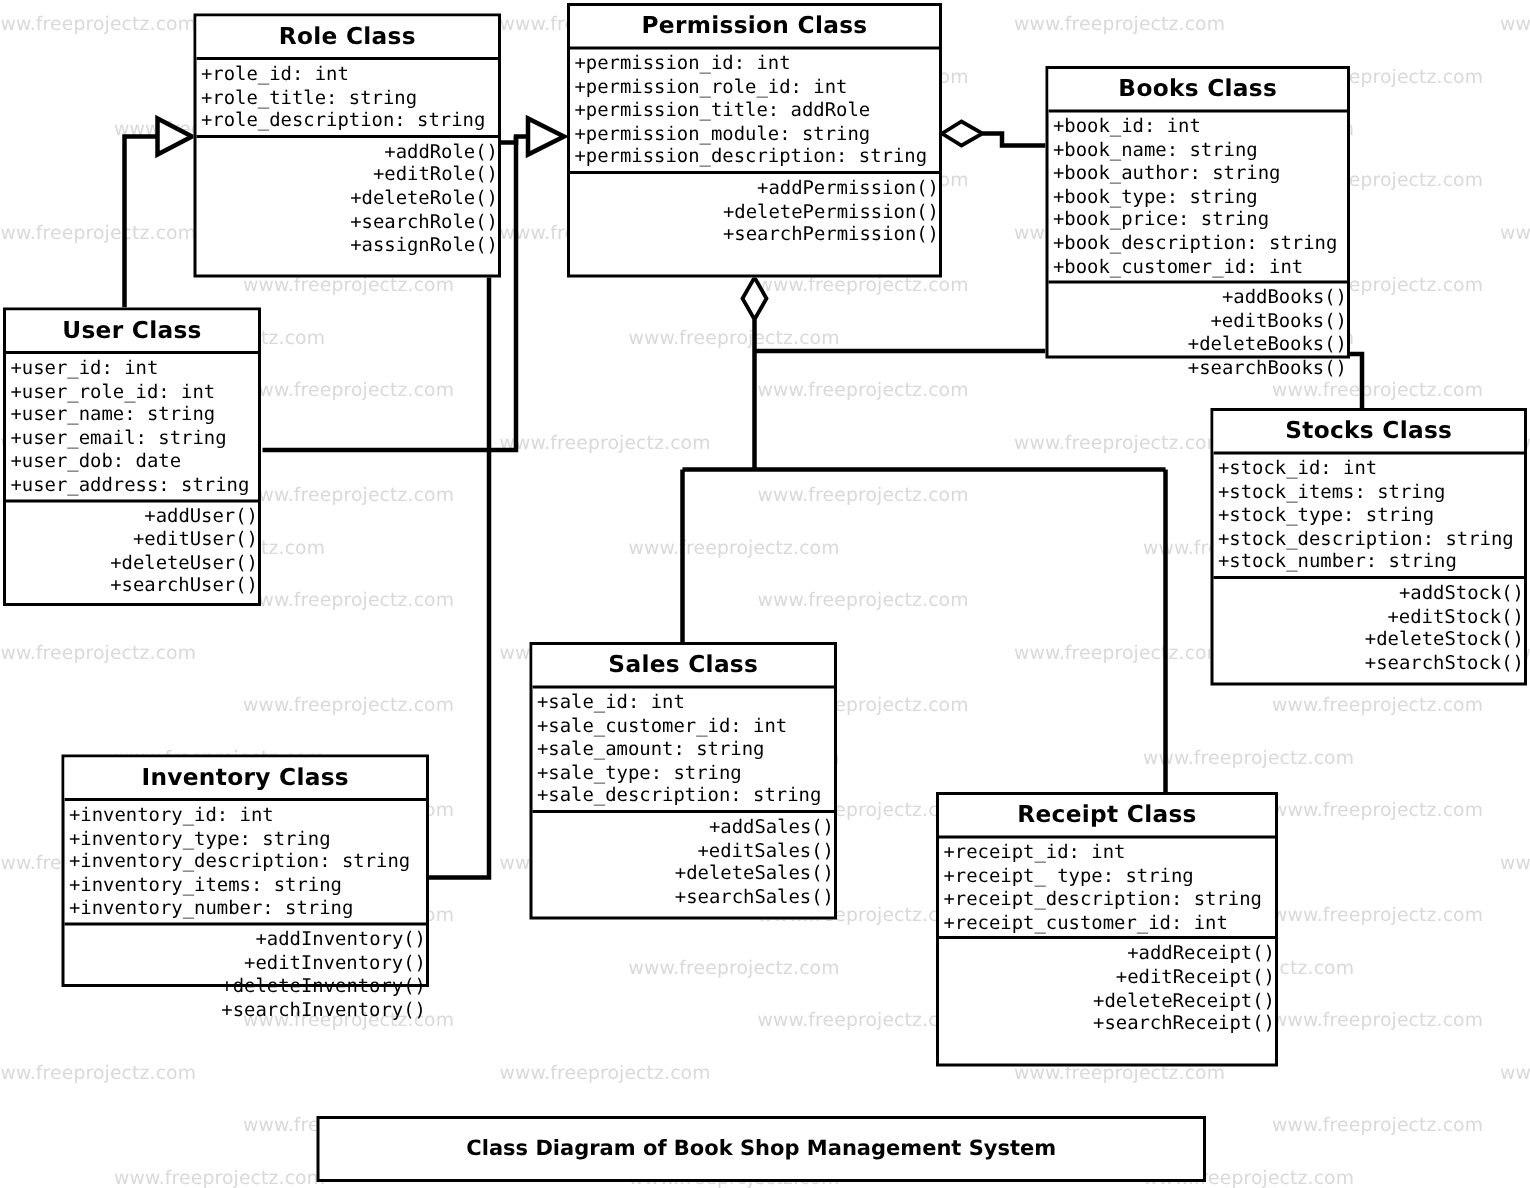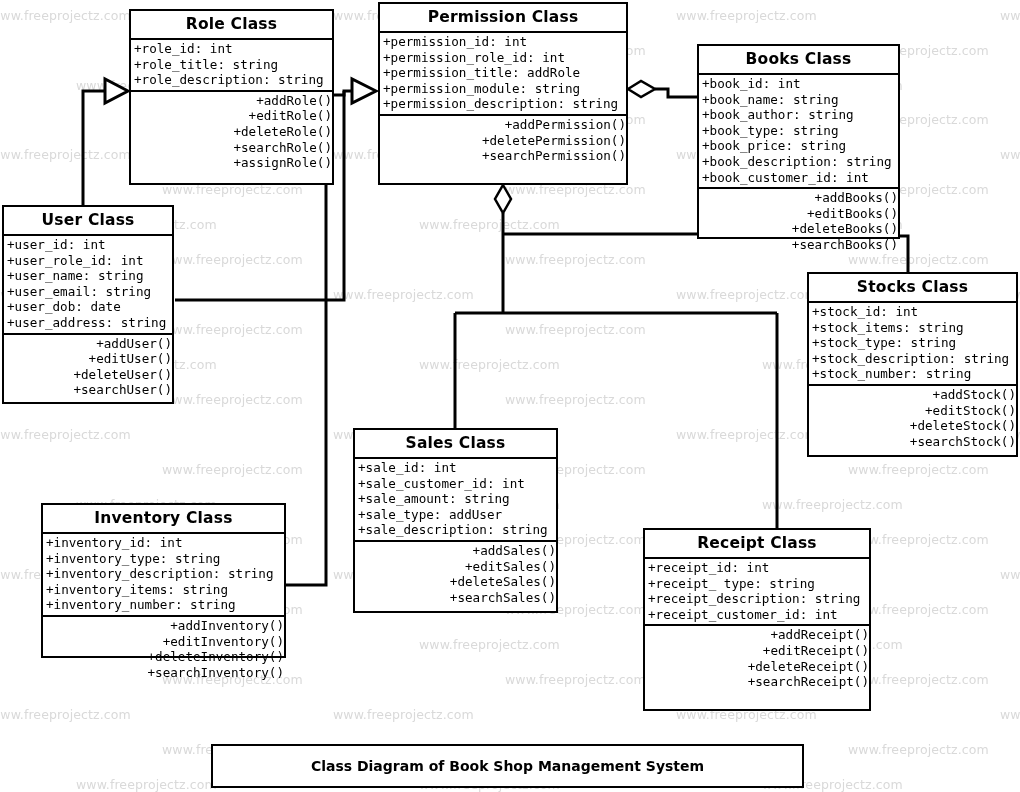--- a/index.html
+++ b/index.html
@@ -277,21 +277,21 @@
     <div class="row">+searchStock()</div>
   </div>
 </div>
 
 <div class="uml" id="box-sales" style="left:353px;top:428px;width:205px;height:185px;">
   <div class="title">Sales Class</div>
   <div class="attrs">
     <div class="row">+sale_id: int</div>
     <div class="row">+sale_customer_id: int</div>
     <div class="row">+sale_amount: string</div>
-    <div class="row">+sale_type: addUser</div>
+    <div class="row">+sale_type: string</div>
     <div class="row">+sale_description: string</div>
   </div>
   <div class="ops">
     <div class="row">+addSales()</div>
     <div class="row">+editSales()</div>
     <div class="row">+deleteSales()</div>
     <div class="row">+searchSales()</div>
   </div>
 </div>
 
@@ -305,21 +305,21 @@
     <div class="row">+inventory_number: string</div>
   </div>
   <div class="ops">
     <div class="row">+addInventory()</div>
     <div class="row">+editInventory()</div>
     <div class="row">+deleteInventory()</div>
     <div class="row">+searchInventory()</div>
   </div>
 </div>
 
-<div class="uml" id="box-receipt" style="left:643px;top:528px;width:228px;height:183px;">
+<div class="uml" id="box-receipt" style="left:624px;top:528px;width:228px;height:183px;">
   <div class="title">Receipt Class</div>
   <div class="attrs">
     <div class="row">+receipt_id: int</div>
     <div class="row">+receipt_ type: string</div>
     <div class="row">+receipt_description: string</div>
     <div class="row">+receipt_customer_id: int</div>
   </div>
   <div class="ops">
     <div class="row">+addReceipt()</div>
     <div class="row">+editReceipt()</div>

